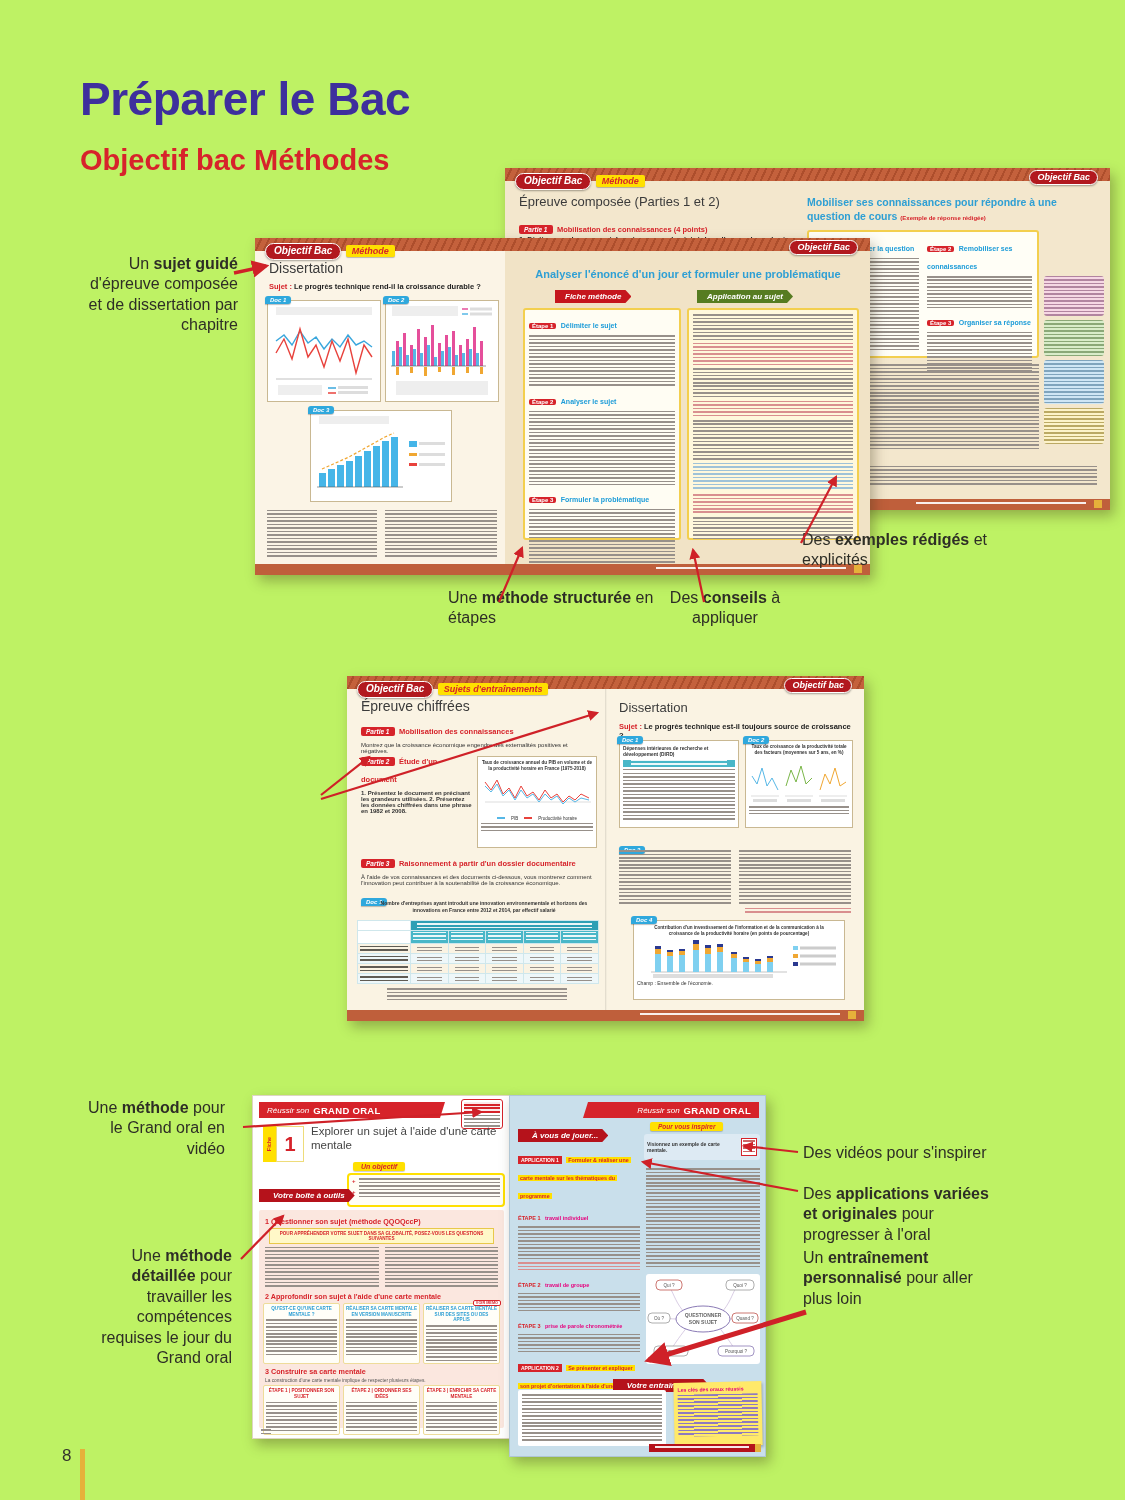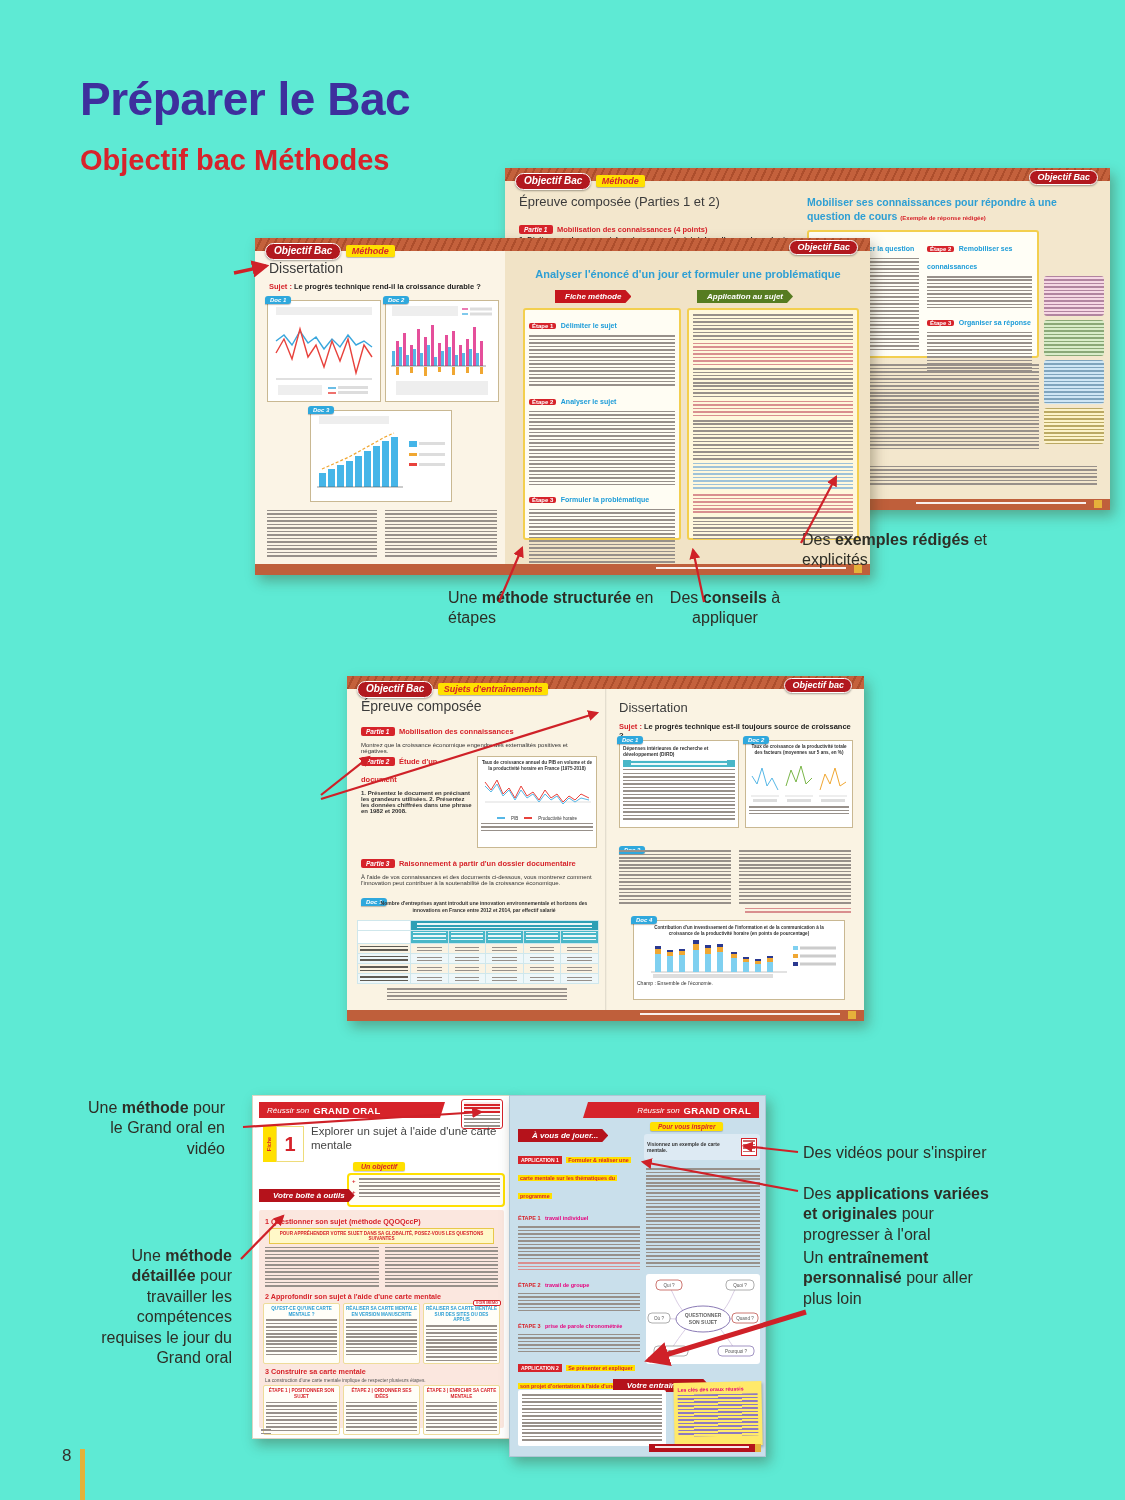--- a/index.html
+++ b/index.html
@@ -1,17 +1,17 @@
 <!DOCTYPE html>
 <html><head>
 <meta charset="utf-8">
 <style>
   html,body{margin:0;padding:0}
   body{font-family:"Liberation Sans",sans-serif}
-  .canvas{position:relative;width:1125px;height:1500px;background:#5eead4;overflow:hidden}
+  .canvas{position:relative;width:1125px;height:1500px;background:#bef264;overflow:hidden}
   .abs{position:absolute}
   h1,h2{margin:0;font-weight:bold}
   .h1{left:80px;top:72px;font-size:46px;color:#3e2f9d;letter-spacing:-.5px}
   .h2{font-size:29px;color:#d7232b}
   
   .fz{background-image:repeating-linear-gradient(180deg,var(--c,#97908a) 0 2px,transparent 2px 5px)}
   .fz3{background-image:repeating-linear-gradient(180deg,var(--c,#97908a) 0 1.5px,transparent 1.5px 3.5px)}
   .fzd{--c:#5f5b53}.fzr{--c:#d98f8f}.fzb{--c:#9ec2d8}.fzw{--c:rgba(255,255,255,.9)}.fzp{--c:#8d79c0}
   
   .spread{box-shadow:4px 6px 12px rgba(60,50,20,.35)}
@@ -240,41 +240,44 @@
       <div class="fz3 fzb" style="height:28px;margin-top:3px"></div>
       <div class="fz3 fzr" style="height:20px;margin-top:3px"></div>
       <div class="fz3" style="height:24px;margin-top:3px"></div>
     </div>
     <div class="abs solidbar" style="left:0;bottom:0;width:100%;height:11px">
       <div class="fz abs fzw" style="right:24px;top:3px;width:190px;height:5px"></div>
       <span class="goldchip" style="right:8px"></span>
     </div>
   </div>
 
+  <div class="ann ar" style="left:88px;top:254px;width:150px">
+    <span>Un </span><b>sujet guidé</b><span> d'épreuve composée et de dissertation par chapitre</span>
+  </div>
   <div class="ann" style="left:802px;top:530px;width:210px">
     <span>Des </span><b>exemples rédigés</b><span> et explicités</span>
   </div>
   <div class="ann" style="left:448px;top:588px;width:220px;text-align:left">
     <span>Une </span><b>méthode structurée</b><span> en étapes</span>
   </div>
   <div class="ann" style="left:655px;top:588px;width:140px;text-align:center">
     <span>Des </span><b>conseils</b><span> à appliquer</span>
   </div>
 
 
   <div class="abs spread" style="left:347px;top:676px;width:517px;height:345px;background:#faf3e3;z-index:1">
     <div class="abs" style="left:258px;top:0;width:2px;height:100%;background:linear-gradient(90deg,rgba(0,0,0,.12),rgba(0,0,0,0))"></div>
     <div class="abs hbar" style="left:0;top:0;width:100%;height:13px"></div>
     <div class="abs" style="left:10px;top:2px">
       <span class="ob">Objectif Bac</span>
       <span class="ytag">Sujets d'entraînements</span>
     </div>
     <span class="ob sm abs" style="right:12px;top:2px">Objectif bac</span>
 
-    <div class="abs" style="left:14px;top:22px;font-size:14px;color:#3b3b3b">Épreuve composée</div>
+    <div class="abs" style="left:14px;top:22px;font-size:14px;color:#3b3b3b">Épreuve chiffrées</div>
     <div class="abs" style="left:14px;top:46px">
       <span class="partie">Partie 1</span>
       <span class="ptitle">Mobilisation des connaissances</span>
       <div style="width:235px;font-size:6px;color:#333;margin-top:2px">Montrez que la croissance économique engendre des externalités positives et négatives.</div>
     </div>
     <div class="abs" style="left:14px;top:76px;width:112px">
       <span class="partie">Partie 2</span>
       <span class="ptitle">Étude d'un document</span>
       <div style="font-size:6px;color:#333;margin-top:2px;font-weight:bold">1. Présentez le document en précisant les grandeurs utilisées. 2. Présentez les données chiffrées dans une phrase en 1982 et 2008.</div>
     </div>

